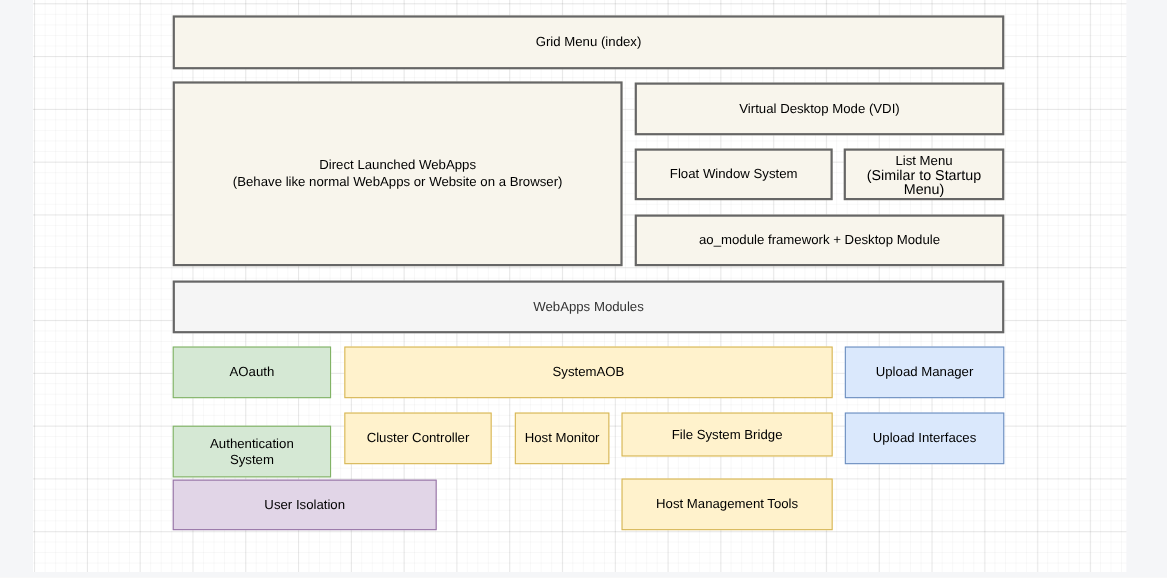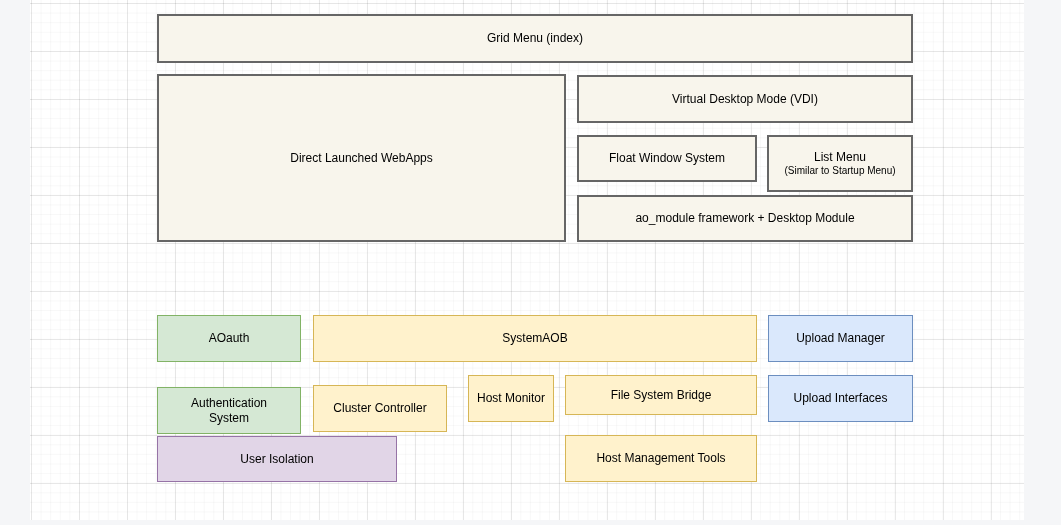--- a/index.html
+++ b/index.html
@@ -35,72 +35,76 @@
     justify-content: center;
     text-align: center;
     font-size: 12px;
     line-height: 15px;
     color: #000000;
     border: 1.5px solid #000;
     padding: 2px 12px;
   }
   .node.neutral { border-width: 2px; }
   .node.gray-text { color: #333333; }
-  .node .subtitle { font-size: 10px; line-height: 12px; color: #000; }
+  .node .subtitle { font-size: 13px; line-height: 12px; color: #000; }
   
   #n-grid-menu        { left: 127px; top: 14px;  width: 756px; height: 49px;  }
   #n-direct-webapps   { left: 127px; top: 74px;  width: 409px; height: 168px; }
   #n-vdi              { left: 547px; top: 75px;  width: 336px; height: 48px;  }
   #n-float-window     { left: 547px; top: 135px; width: 180px; height: 47px;  }
-  #n-list-menu        { left: 737px; top: 135px; width: 146px; height: 57px; padding: 2px 4px; }
+  #n-list-menu        { left: 737px; top: 135px; width: 146px; height: 47px; padding: 2px 4px; }
   #n-ao-module        { left: 547px; top: 195px; width: 336px; height: 47px;  }
   #n-webapps-modules  { left: 127px; top: 255px; width: 756px; height: 48px;  }
   #n-aoauth           { left: 127px; top: 315px; width: 144px; height: 47px;  }
   #n-systemaob        { left: 283px; top: 315px; width: 444px; height: 47px;  }
   #n-upload-manager   { left: 738px; top: 315px; width: 145px; height: 47px;  }
   #n-auth-system      { left: 127px; top: 375px; width: 144px; height: 47px; margin-top: 12px;  }
-  #n-cluster-controller { left: 283px; top: 385px; width: 134px; height: 47px; text-align: right; }
+  #n-cluster-controller { left: 283px; top: 375px; width: 134px; height: 47px; text-align: right; }
   #n-host-monitor     { left: 438px; top: 375px; width: 86px;  height: 47px; padding: 2px 6px; }
   #n-fs-bridge        { left: 535px; top: 375px; width: 192px; height: 40px; text-align: center;  }
   #n-upload-interfaces{ left: 738px; top: 375px; width: 145px; height: 47px;  }
   #n-user-isolation   { left: 127px; top: 436px; width: 240px; height: 46px;  }
   #n-network-config   { left: 382px; top: 435px; width: 147px; height: 47px;  }
   #n-host-mgmt        { left: 535px; top: 435px; width: 192px; height: 47px;  }
 </style>
 </head>
 <body>
 
 <div class="stage">
   <div class="canvas">
 
     <div class="node neutral" id="n-grid-menu" style="background-color: rgb(248, 245, 236); border-color: rgb(102, 102, 102);">
       <span>Grid Menu (index)</span>
     </div>
 
     <div class="node neutral" id="n-direct-webapps" style="background-color: rgb(248, 245, 236); border-color: rgb(102, 102, 102);">
       <div>Direct Launched WebApps</div>
+      <div>(Behave like normal WebApps or Website on a Browser)</div>
     </div>
 
     <div class="node neutral" id="n-float-window" style="background-color: rgb(248, 245, 236); border-color: rgb(102, 102, 102);">
       <span>Float Window System</span>
     </div>
 
     <div class="node neutral" id="n-vdi" style="background-color: rgb(248, 245, 236); border-color: rgb(102, 102, 102);">
       <span>Virtual Desktop Mode (VDI)</span>
     </div>
 
     <div class="node neutral" id="n-list-menu" style="background-color: rgb(248, 245, 236); border-color: rgb(102, 102, 102);">
       <div>List Menu</div>
       <div class="subtitle">(Similar to Startup Menu)</div>
     </div>
 
     <div class="node neutral" id="n-ao-module" style="background-color: rgb(248, 245, 236); border-color: rgb(102, 102, 102);">
       <span>ao_module framework + Desktop Module</span>
     </div>
 
+    <div class="node neutral gray-text" id="n-webapps-modules" style="background-color: rgb(245, 245, 245); border-color: rgb(102, 102, 102);">
+      <span>WebApps Modules</span>
+    </div>
 
     <div class="node" id="n-aoauth" style="background-color: rgb(213, 232, 212); border-color: rgb(130, 179, 102);">
       <span>AOauth</span>
     </div>
 
     <div class="node" id="n-systemaob" style="background-color: rgb(255, 242, 204); border-color: rgb(214, 182, 86);">
       <span>SystemAOB</span>
     </div>
 
     <div class="node" id="n-upload-manager" style="background-color: rgb(218, 232, 252); border-color: rgb(108, 142, 191);">

